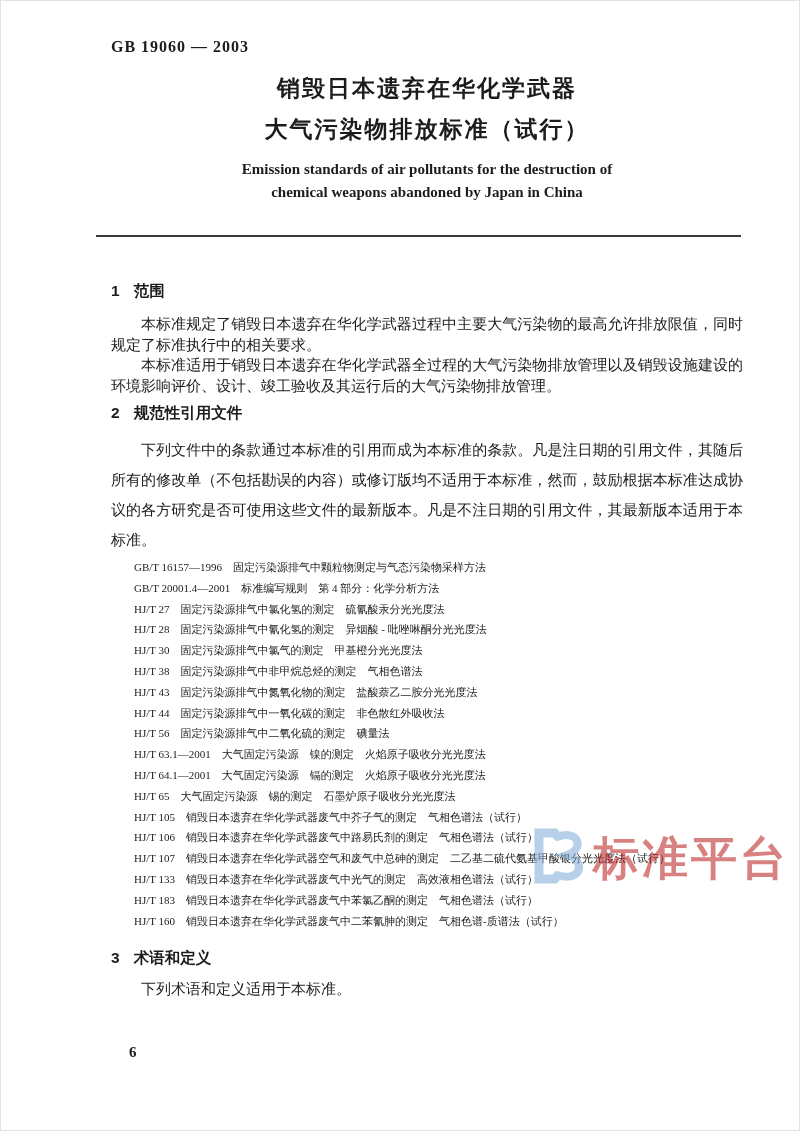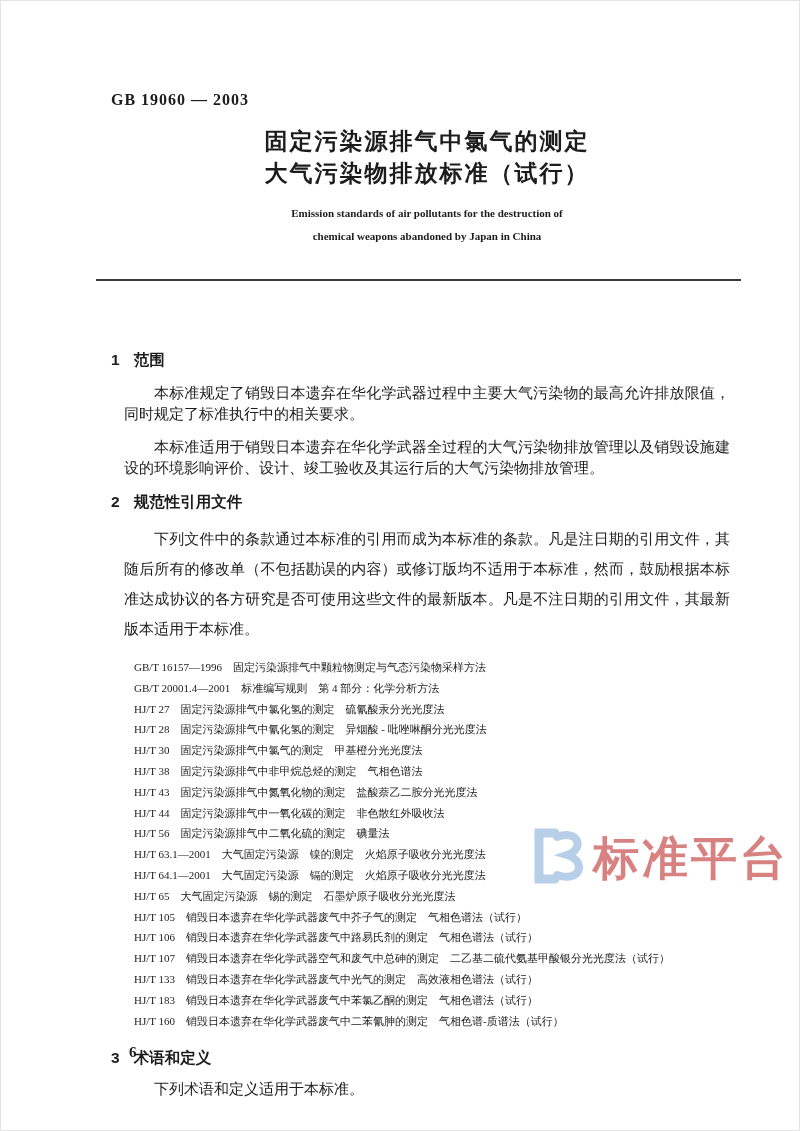--- a/index.html
+++ b/index.html
@@ -11,52 +11,52 @@
     font-family:"Liberation Serif","DejaVu Serif",serif;
     color:#1c1c1c;
     box-sizing:border-box;
     border:1px solid #e3e3e3;
   }
   .page{position:relative;width:800px;height:1131px;}
   .content{padding:0 58px 0 110px;}
   .doc-code{
     font-family:"Liberation Serif","DejaVu Serif",serif;
     font-weight:bold;font-size:16px;
-    padding-top:90px;letter-spacing:1px;
+    padding-top:37px;letter-spacing:1px;
   }
   .title-cn{
     text-align:center;
     font-family:"Liberation Sans","DejaVu Sans",sans-serif;
     font-weight:bold;font-size:23px;
     line-height:32px;letter-spacing:2px;
     margin-top:16px;
   }
   .title-en{
     text-align:center;
     font-family:"Liberation Serif","DejaVu Serif",serif;
-    font-weight:bold;font-size:11px;
+    font-weight:bold;font-size:15px;
     line-height:23px;
     margin-top:13px;
   }
   .rule{
     margin:31px 0 0 -15px; 
     width:645px;height:2px;background:#3a3a3a;
   }
   .sec-heading{
     font-family:"Liberation Sans","DejaVu Sans",sans-serif;
     font-weight:bold;font-size:15.5px;line-height:21px;
   }
   .sec-heading .sec-no{margin-right:14px;}
-  .h1{margin-top:68px;}
+  .h1{margin-top:43px;}
   .h2{margin-top:6px;}
   .h3{margin-top:16px;}
   .para{
     font-size:15px;line-height:20.5px;
     text-indent:2em;
-    margin:13px;text-align:justify;
+    margin:0;text-align:justify;
   }
   .para-first{margin-top:13px;}
   .intro{line-height:30px;margin-top:12px;}
   .ref-list{margin-top:2px;}
   .ref-item{
     font-size:11px;line-height:20.8px;
     margin-left:23px;
     padding-left:60px;text-indent:-60px;
     text-align:justify;
   }
@@ -80,22 +80,22 @@
   .wm-logo{margin-right:8px;}
 </style>
 </head>
 <body>
 
 <div class="page">
   <div class="content">
 
     <div class="doc-code">GB 19060 — 2003</div>
 
-    <div class="title-cn">固定污染源排气中氯气的测定</div>
-    <div class="title-cn" style="margin-top:0;">大气污染物排放标准（试行）</div>
+    <div class="title-cn">销毁日本遗弃在华化学武器</div>
+    <div class="title-cn" style="margin-top:9px;">大气污染物排放标准（试行）</div>
 
     <div class="title-en">
       <div>Emission standards of air pollutants for the destruction of</div>
       <div>chemical weapons abandoned by Japan in China</div>
     </div>
 
     <div class="rule"></div>
 
     <div class="sec-heading h1">
       <span class="sec-no">1</span><span>范围</span>

